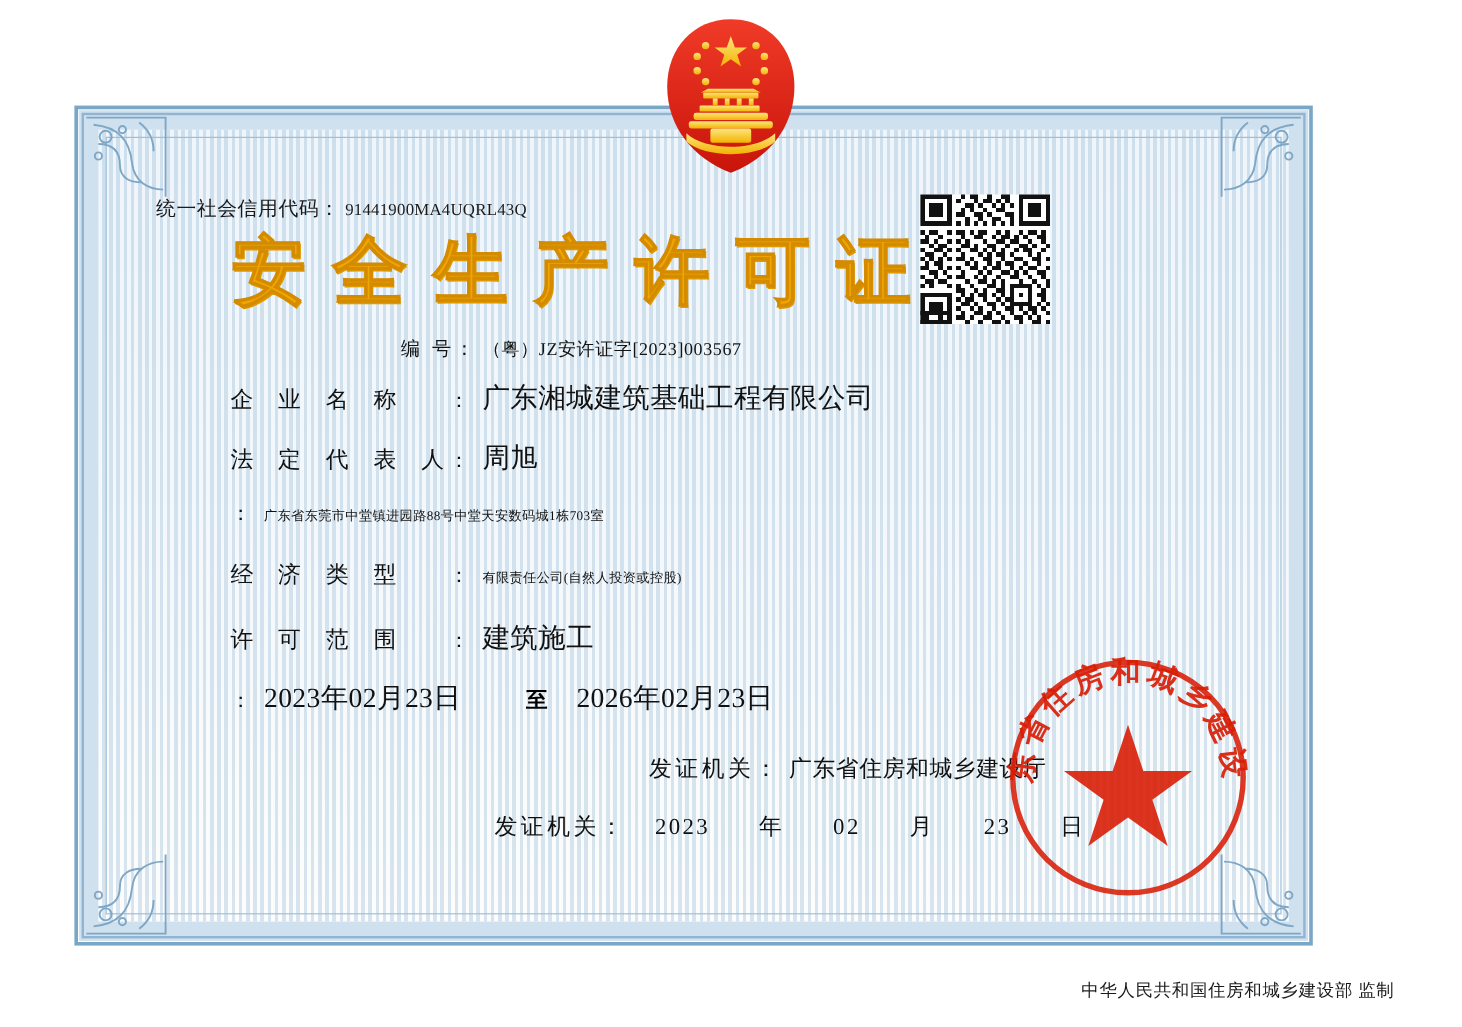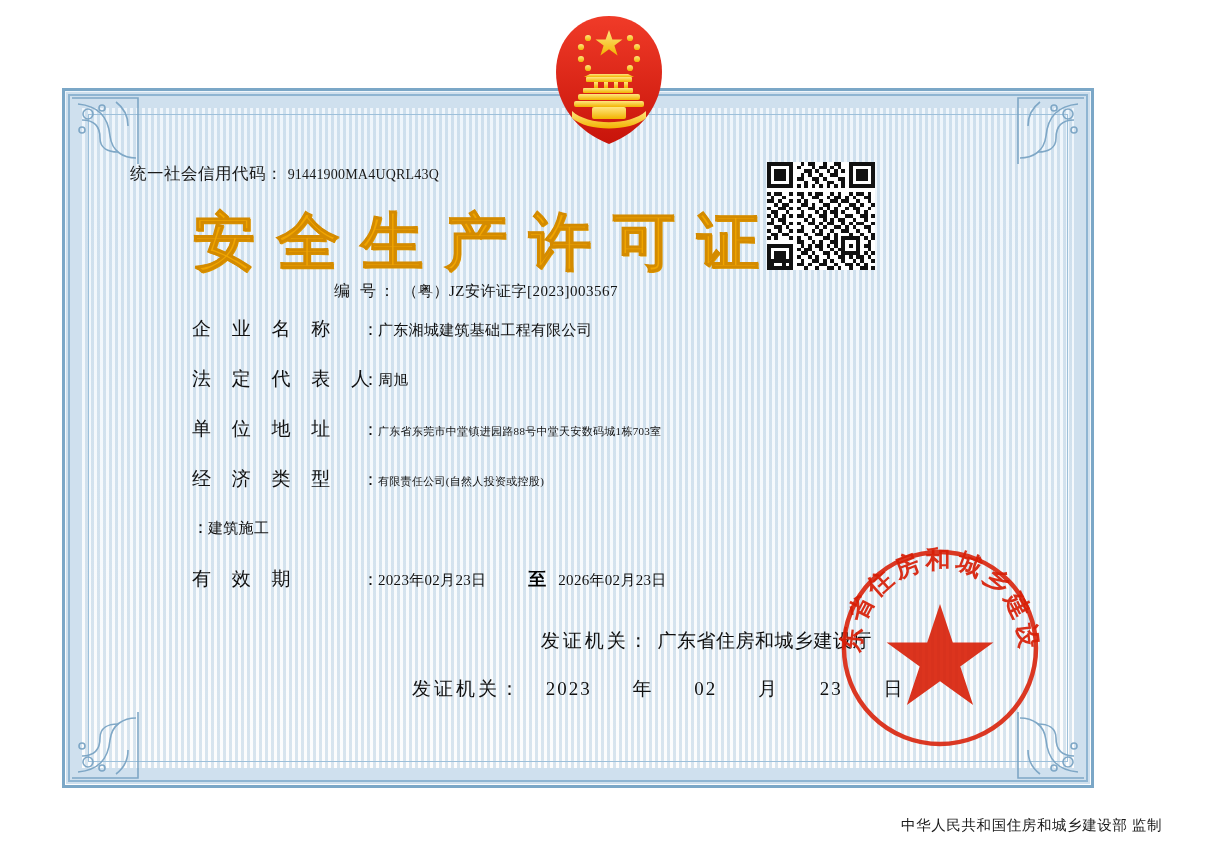--- a/index.html
+++ b/index.html
@@ -110,21 +110,21 @@
     right: 15px;
     top: 74px;
     width: 108px;
     height: 108px;
   }
   .qr svg { display:block; width:108px; height:108px; }
 
   .title {
     position: absolute;
     left: 0; right: 0;
-    top: 112px;
+    top: 96px;
     text-align: center;
     font-family: "Liberation Serif", serif;
     font-size: 62px;
     font-weight: bold;
     letter-spacing: 22px;
     text-indent: 22px;
     color: #f0a500;
     -webkit-text-stroke: 1px #d48b00;
     text-shadow: 1px 1px 0 #e09a00;
   }
@@ -144,37 +144,38 @@
   .fields {
     position: absolute;
     left: 130px;
     top: 228px;
     right: 40px;
   }
   .field-row {
     display: flex;
     align-items: baseline;
     height: 50px;
+    gap: 12px;
   }
   .f-label {
     width: 170px;
     font-size: 19px;
     color: #111;
     letter-spacing: 8px;
     white-space: nowrap;
     text-align: left;
   }
   .f-colon {
     width: 14px;
     font-size: 17px;
     color: #111;
     margin-right: 2px;
   }
   .f-value {
-    font-size: 15px;
+    font-size: 23px;
     color: #111;
     letter-spacing: .3px;
     white-space: nowrap;
   }
   .f-value.small { font-size: 11px; }
   .valid-to-label {
     font-size: 18px;
     font-weight: bold;
     margin: 0 10px 0 42px;
     letter-spacing: 2px;
@@ -387,38 +388,37 @@
         <span class="f-value">广东湘城建筑基础工程有限公司</span>
       </div>
 
       <div class="field-row">
         <span class="f-label">法 定 代 表 人</span>
         <span class="f-colon">：</span>
         <span class="f-value">周旭</span>
       </div>
 
       <div class="field-row">
-        <span class="f-label">单 位 地 址</span>
         <span class="f-colon">：</span>
         <span class="f-value small">广东省东莞市中堂镇进园路88号中堂天安数码城1栋703室</span>
       </div>
 
       <div class="field-row">
         <span class="f-label">经 济 类 型</span>
         <span class="f-colon">：</span>
         <span class="f-value small">有限责任公司(自然人投资或控股)</span>
       </div>
 
       <div class="field-row">
+        <span class="f-label">许 可 范 围</span>
         <span class="f-colon">：</span>
         <span class="f-value">建筑施工</span>
       </div>
 
       <div class="field-row">
-        <span class="f-label">有 效 期</span>
         <span class="f-colon">：</span>
         <span class="f-value">2023年02月23日</span>
         <span class="valid-to-label">至</span>
         <span class="f-value">2026年02月23日</span>
       </div>
 
     </div>
 
     <div class="issuer-block">
       <div class="issuer-row">

